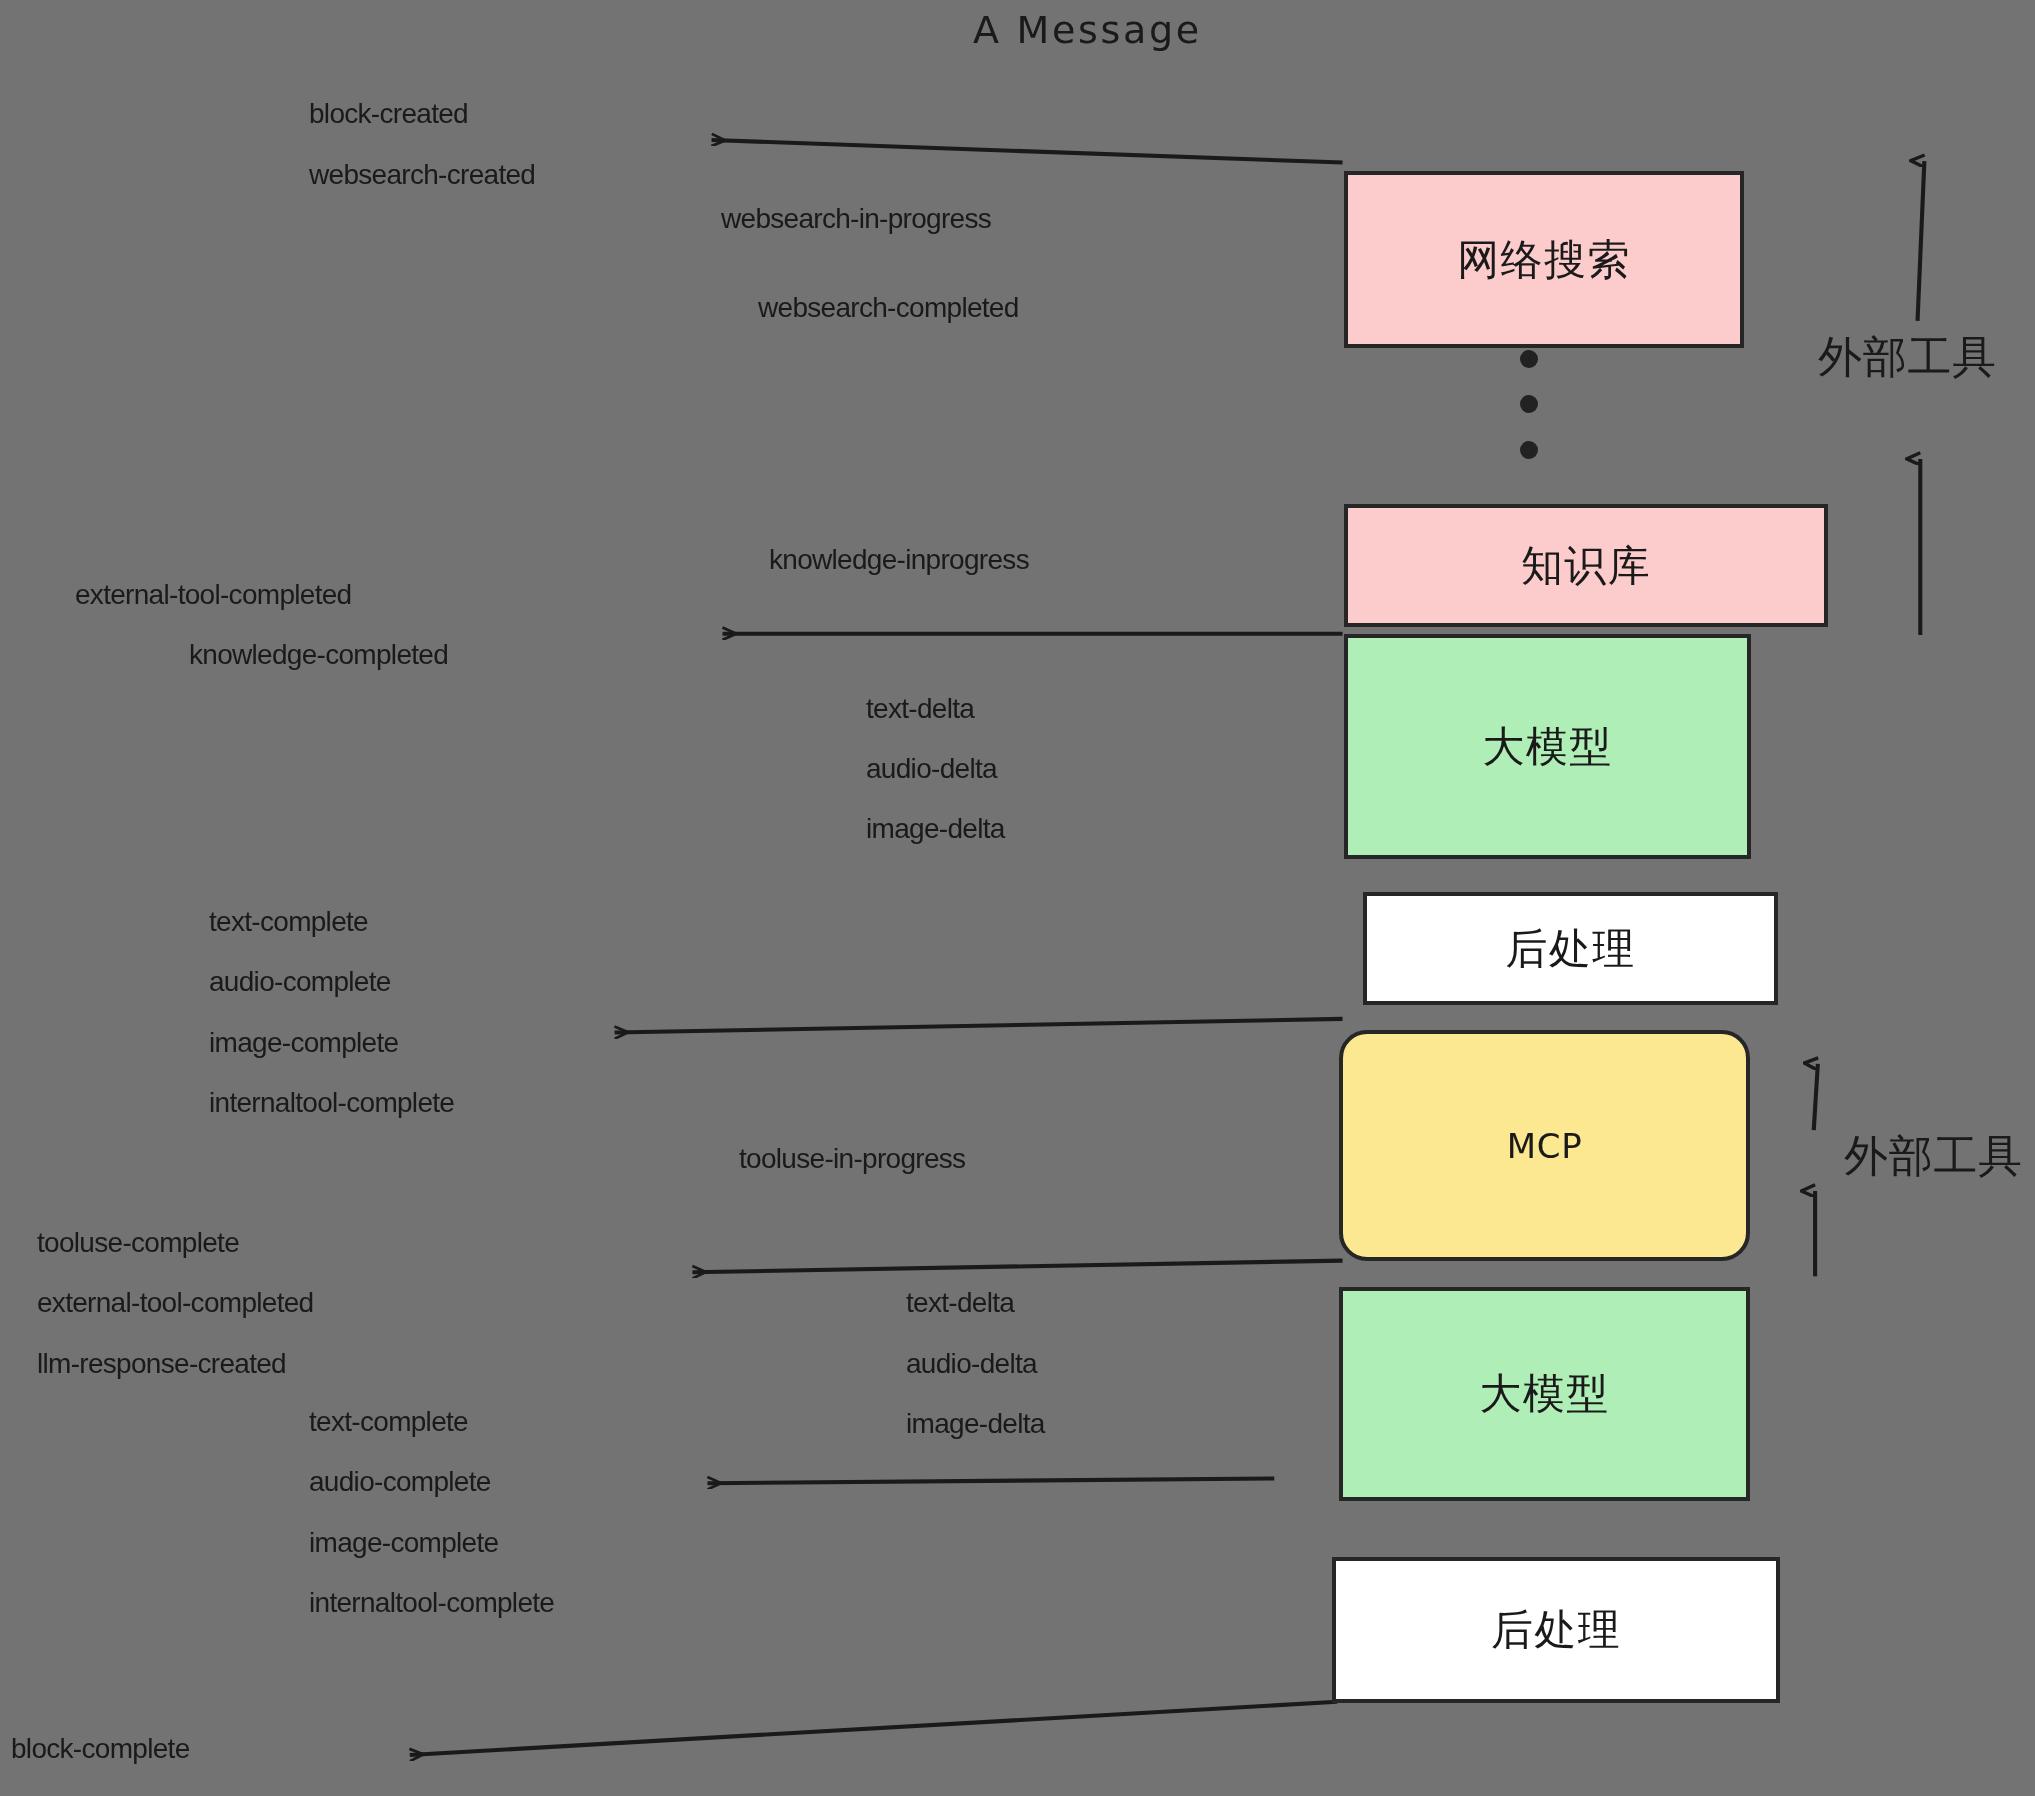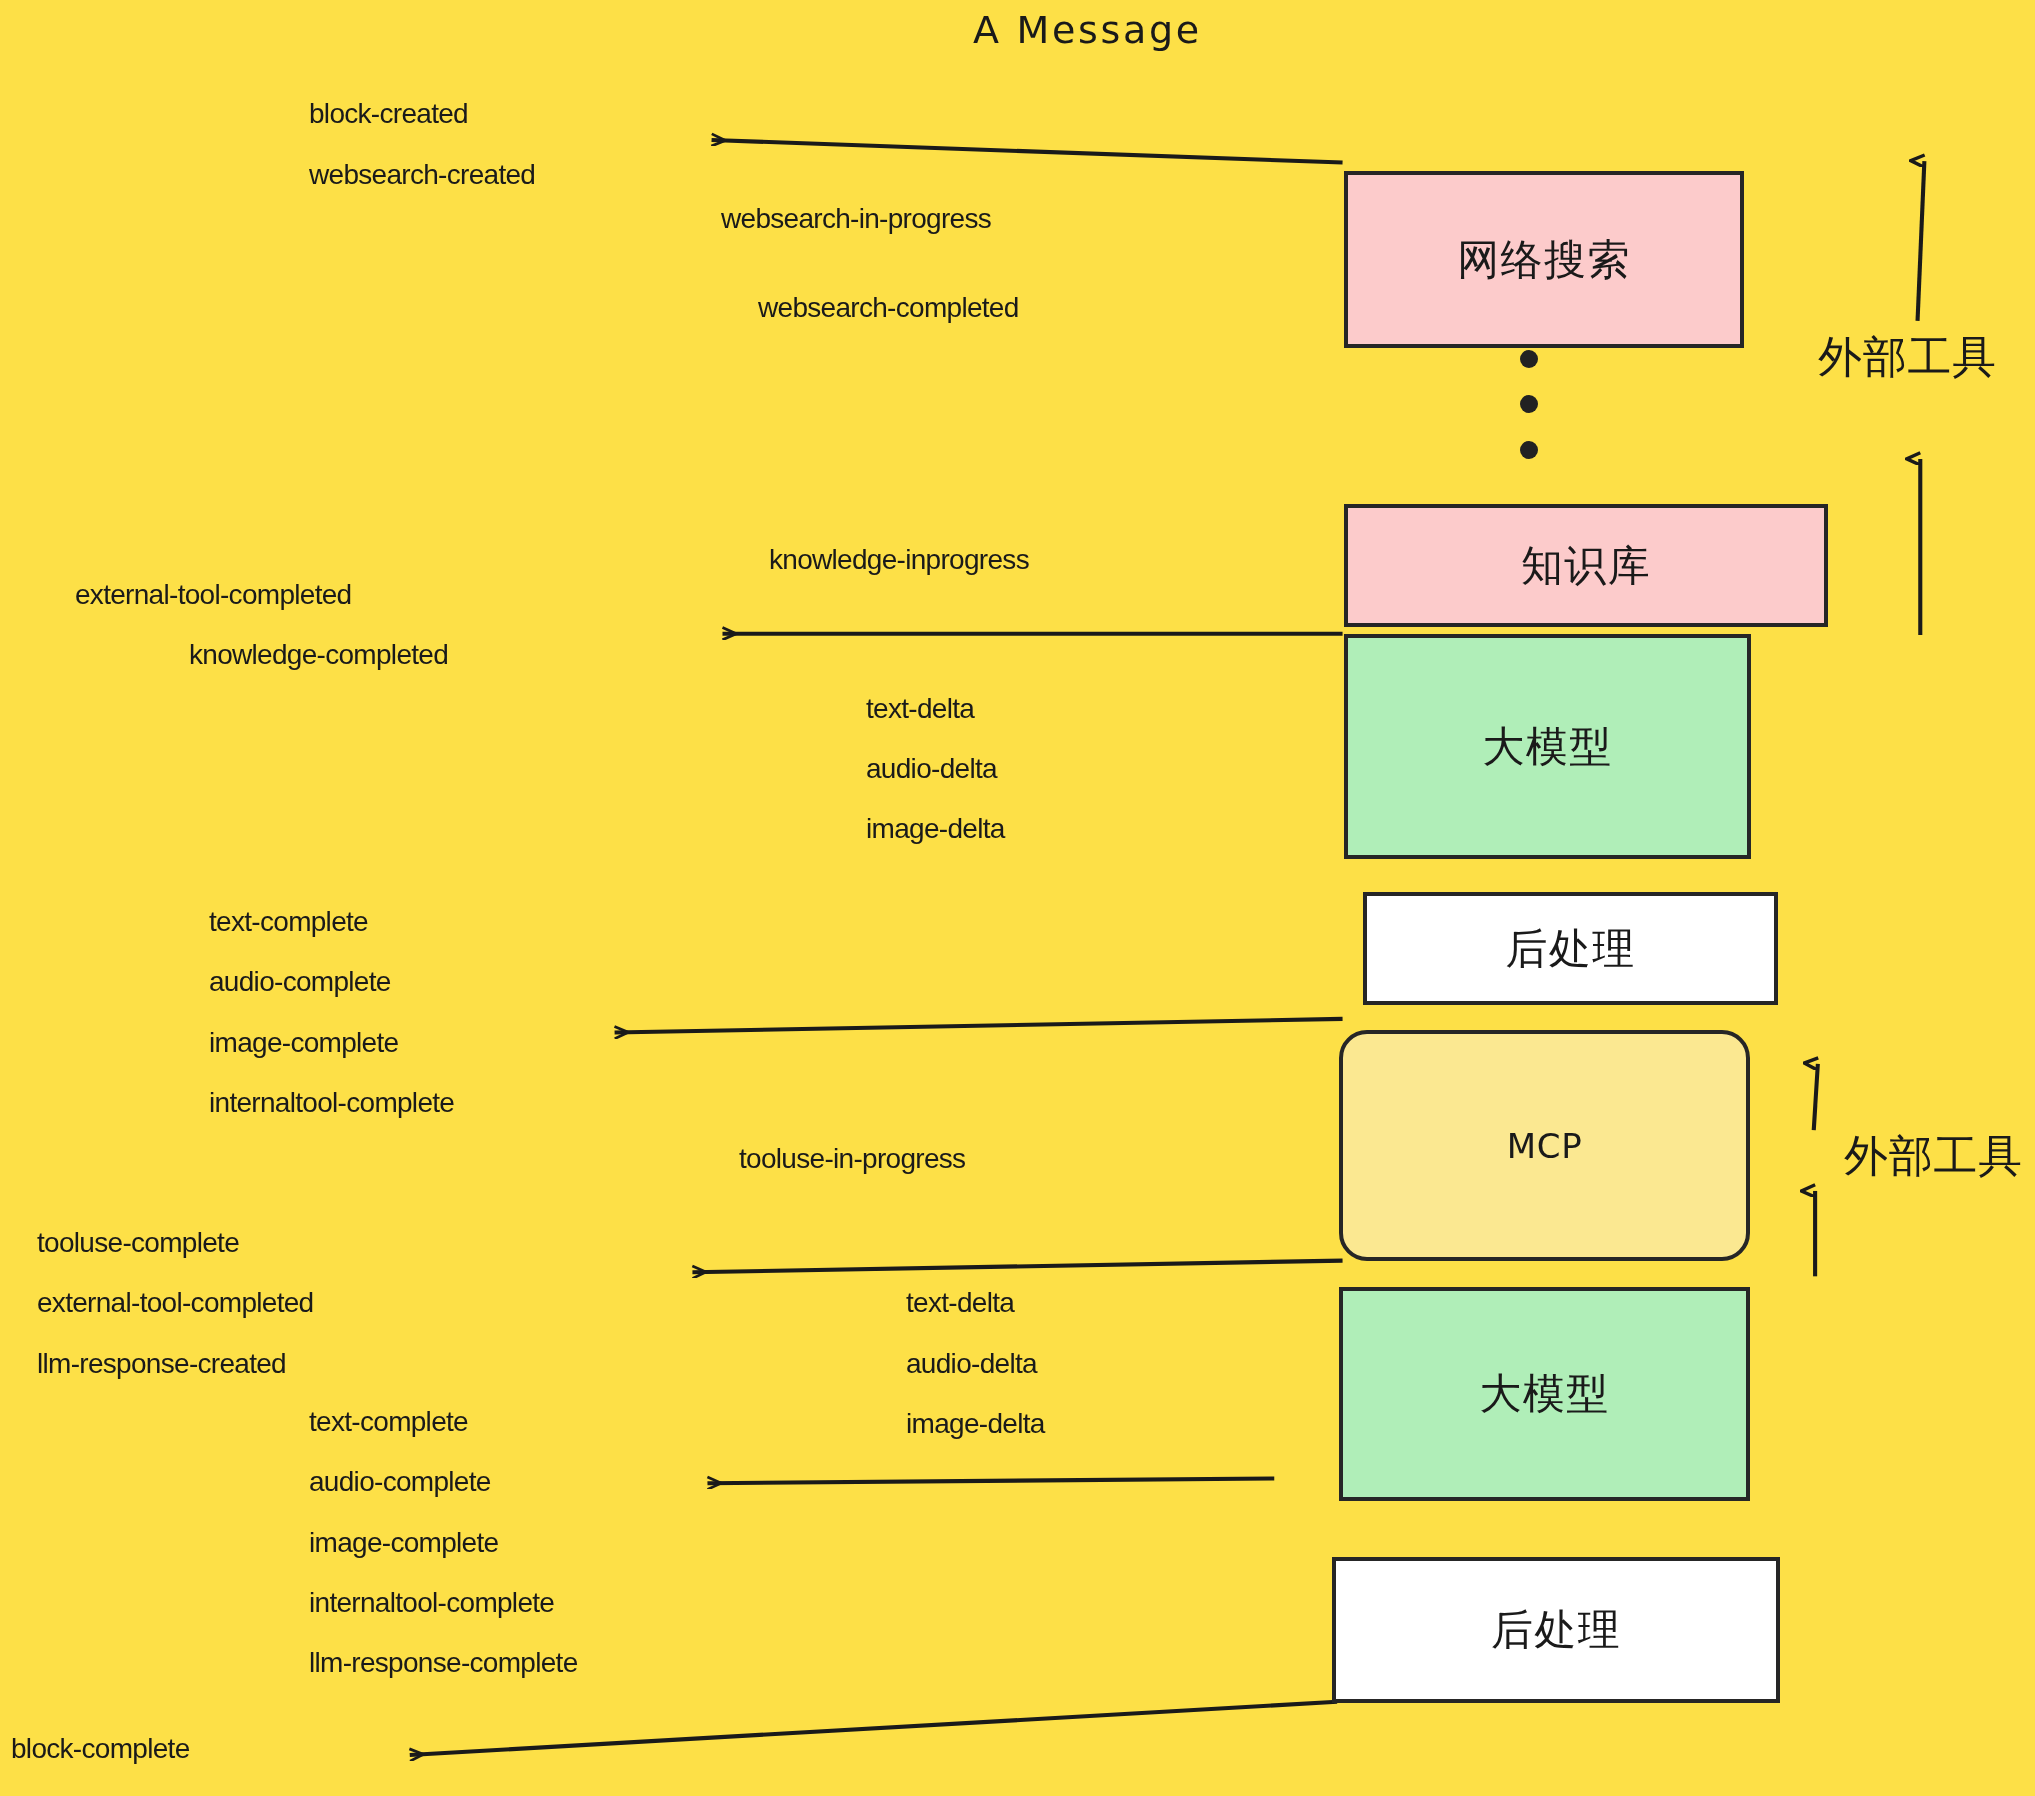--- a/index.html
+++ b/index.html
@@ -1,19 +1,19 @@
 <!DOCTYPE html>
 <html style="font-size:11px"><head>
 <meta charset="utf-8">
 <style>
   html,body{margin:0;padding:0;background:#ffffff;}
   #canvas{
     position:relative;
     width:2035px;height:1796px;
-    background:#fde047;
+    background:#737373;
     font-family:"DejaVu Sans Mono","Liberation Mono",monospace;
     overflow:hidden;
   }
   .evt{
     position:absolute;
     font-family:Liberation Sans, sans-serif;
     font-size:28px;
     line-height:1.0;
     color:#1a1a1a;
     white-space:nowrap;
@@ -134,21 +134,20 @@
   <div class="evt" style="left:37px;top:1350px;">llm-response-created</div>
 
   <div class="evt" style="left:906px;top:1289px;">text-delta</div>
   <div class="evt" style="left:906px;top:1350px;">audio-delta</div>
   <div class="evt" style="left:906px;top:1410px;">image-delta</div>
 
   <div class="evt" style="left:309px;top:1408px;">text-complete</div>
   <div class="evt" style="left:309px;top:1468px;">audio-complete</div>
   <div class="evt" style="left:309px;top:1529px;">image-complete</div>
   <div class="evt" style="left:309px;top:1589px;">internaltool-complete</div>
-  <div class="evt" style="left:309px;top:1649px;">llm-response-complete</div>
 
   <div class="evt" style="left:11px;top:1735px;">block-complete</div>
 
   <div class="box" style="left:1344px;top:171px;width:400px;height:177px;background:#FCCBCB;">
     <span>网络搜索</span>
   </div>
 
   <div class="dot" style="left:1520px;top:350px;"></div>
   <div class="dot" style="left:1520px;top:395px;"></div>
   <div class="dot" style="left:1520px;top:441px;"></div>

